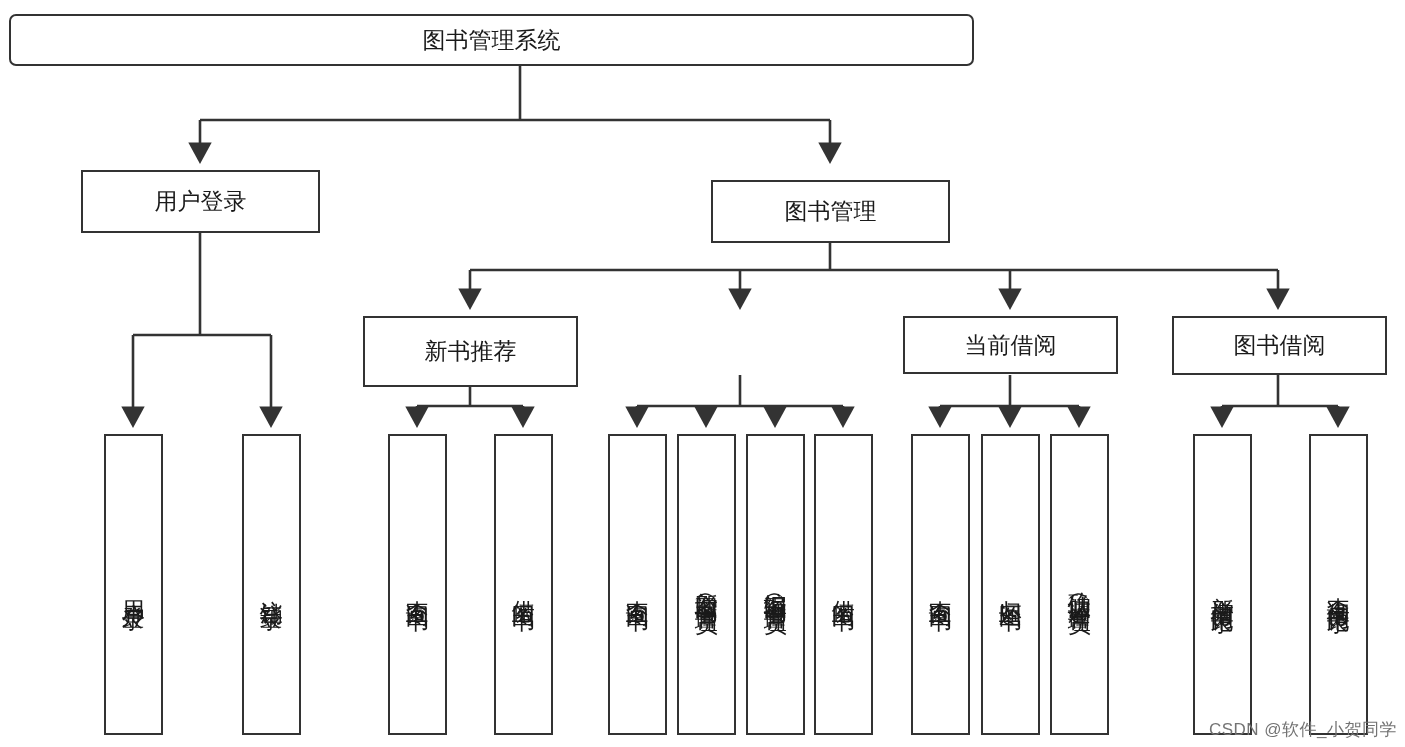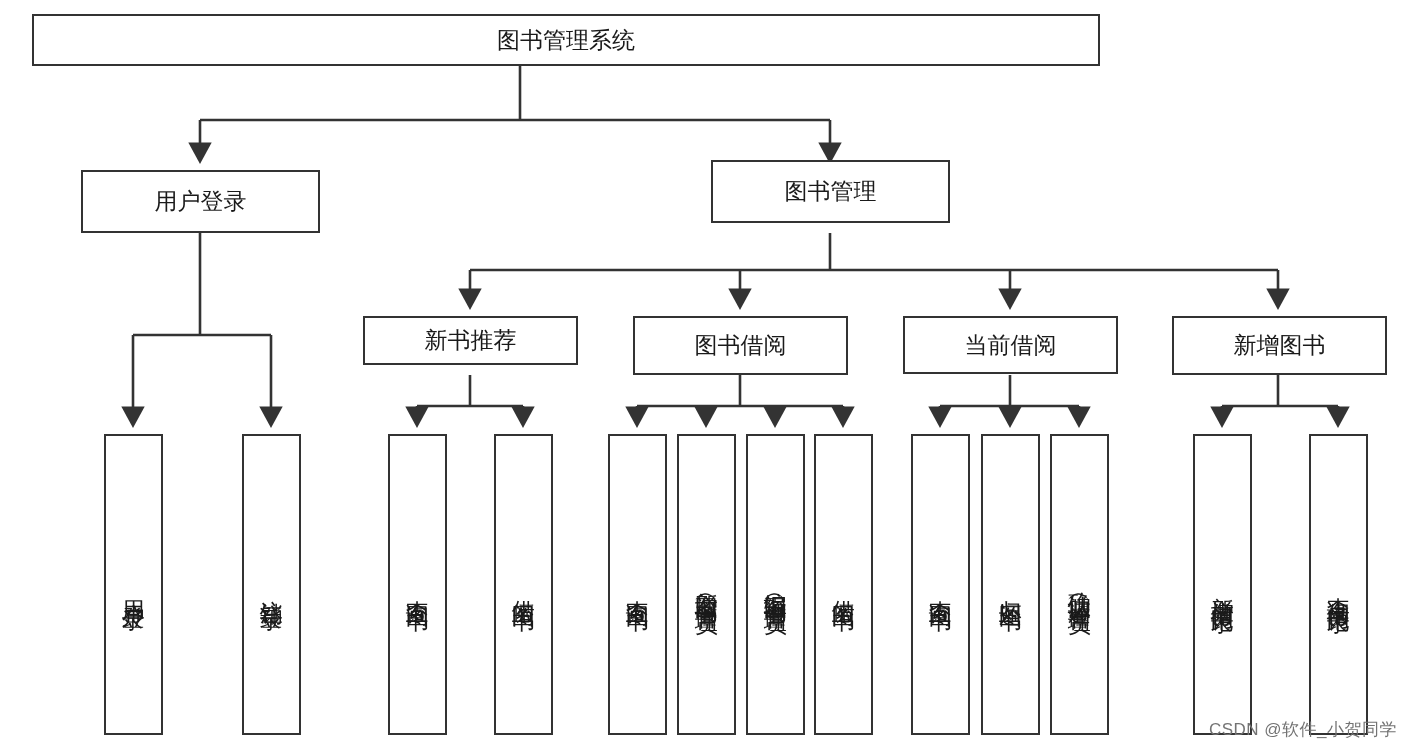--- a/index.html
+++ b/index.html
@@ -114,42 +114,39 @@
       <path d="M 1010 406 L 1010 424" marker-end="url(#arrow)"></path>
       <path d="M 1079 406 L 1079 424" marker-end="url(#arrow)"></path>
 
       <path d="M 1278 375 L 1278 406"></path>
       <path d="M 1222 406 L 1338 406"></path>
       <path d="M 1222 406 L 1222 424" marker-end="url(#arrow)"></path>
       <path d="M 1338 406 L 1338 424" marker-end="url(#arrow)"></path>
     </g>
   </svg>
 
-  <div class="node h" style="left:32px; top:14px; width:1068px; height:52px;">
+  <div class="node h" style="left:9px; top:14px; width:965px; height:52px;border-radius:7px;">
     <span>图书管理系统</span>
   </div>
 
   <div class="node h" style="left:81px; top:170px; width:239px; height:63px;">
     <span>用户登录</span>
   </div>
-  <div class="node h" style="left:711px; top:160px; width:239px; height:63px;">
+  <div class="node h" style="left:711px; top:180px; width:239px; height:63px;">
     <span>图书管理</span>
   </div>
 
-  <div class="node h" style="left:363px; top:316px; width:215px; height:49px;">
+  <div class="node h" style="left:363px; top:316px; width:215px; height:71px;">
     <span>新书推荐</span>
-  </div>
-  <div class="node h" style="left:633px; top:316px; width:215px; height:59px;">
-    <span>图书借阅</span>
   </div>
   <div class="node h" style="left:903px; top:316px; width:215px; height:58px;">
     <span>当前借阅</span>
   </div>
   <div class="node h" style="left:1172px; top:316px; width:215px; height:59px;">
-    <span>新增图书</span>
+    <span>图书借阅</span>
   </div>
 
   <div class="node v" style="left:104px; top:434px; width:59px; height:301px;">
     <span class="leaf-text">用户登录</span>
   </div>
   <div class="node v" style="left:242px; top:434px; width:59px; height:301px;">
     <span class="leaf-text">注销登录</span>
   </div>
 
   <div class="node v" style="left:388px; top:434px; width:59px; height:301px;">

